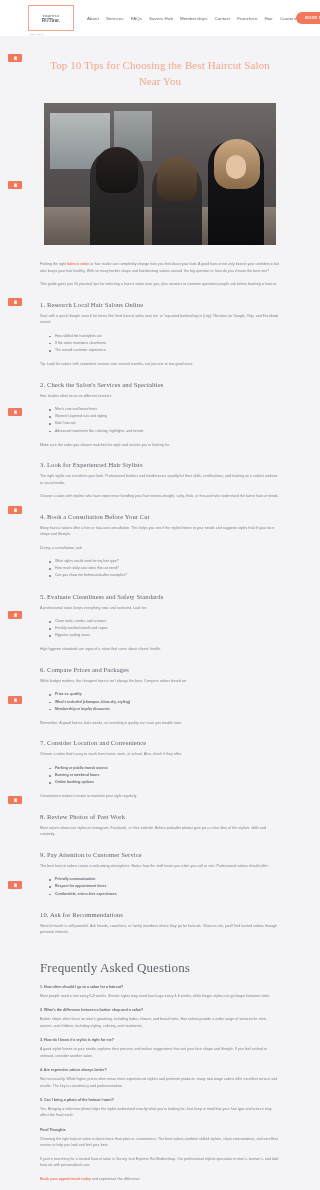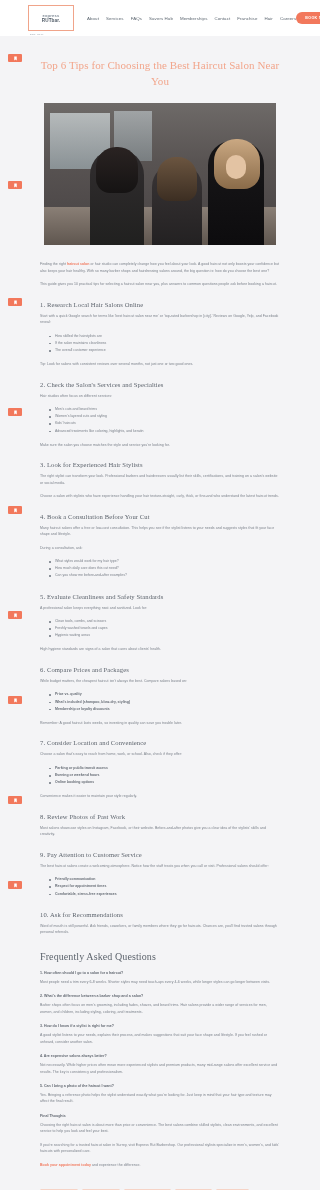--- a/index.html
+++ b/index.html
@@ -135,22 +135,22 @@
   .content a.inline { color: #f2785c; text-decoration: none; font-weight: 600; }
   h2.sec {
     font-family: "Liberation Serif", serif;
     font-size: 6.6px;
     color: #5d646d;
     font-weight: 400;
     margin: 13px 0 5px 0;
     letter-spacing: .1px;
   }
   h2.sec.big {
-    font-size: 10px;
-    margin-top: 15px;
+    font-size: 13px;
+    margin-top: 24px;
   }
   h3.sub {
     font-size: 3.6px;
     color: #646a73;
     font-weight: 700;
     margin: 9px 0 4px 0;
   }
   ul.bul {
     list-style: none;
     margin: 5px 0 7px 0;
@@ -257,21 +257,21 @@
           <path d="M6 2h12v20l-6-5-6 5z"></path>
         </svg>
       </div>
       <div class="side-flag" style="top: 845px;">
         <svg viewBox="0 0 24 24">
           <path d="M6 2h12v20l-6-5-6 5z"></path>
         </svg>
       </div>
     </div>
 
-  <h1 class="title">Top 6 Tips for Choosing the Best Haircut Salon Near You</h1>
+  <h1 class="title">Top 10 Tips for Choosing the Best Haircut Salon Near You</h1>
 
   <div class="hero">
     <div class="wall"></div>
       <div class="win"></div>
       <div class="win2"></div>
       <div class="floor"></div>
     <div class="p1"></div>
       <div class="p1h"></div>
     <div class="p2"></div>
       <div class="p2h"></div>

